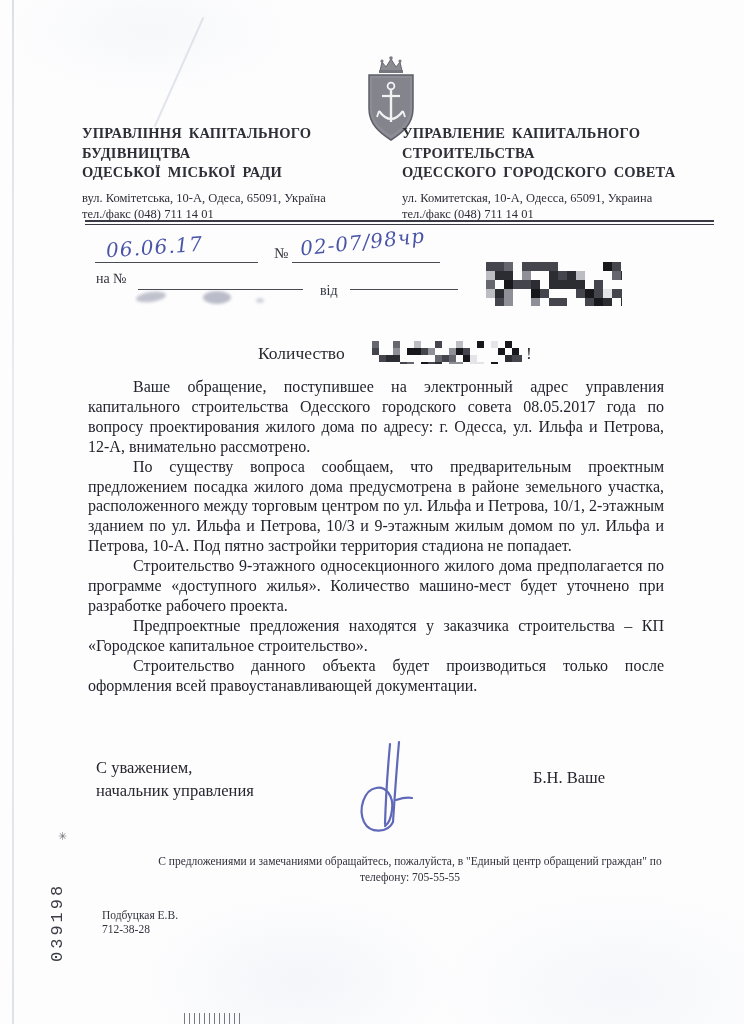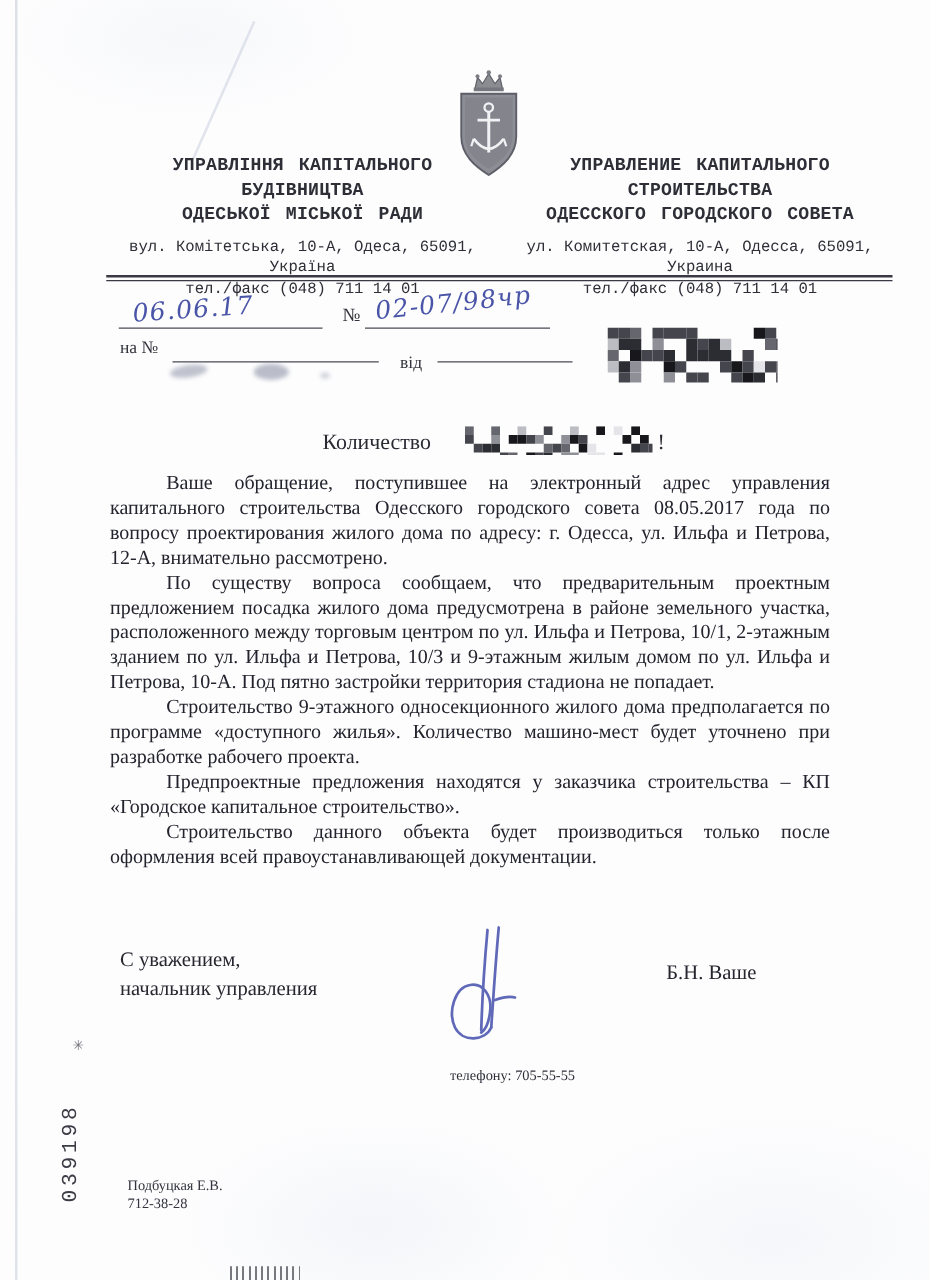--- a/index.html
+++ b/index.html
@@ -17,21 +17,21 @@
   .scratch{position:absolute;left:178px;top:12px;width:1.5px;height:120px;background:#c6cbda;opacity:.5;transform:rotate(24deg);}
   .smudge{position:absolute;background:#8e93a6;border-radius:50%;filter:blur(1.6px);}
   .smudge.s1{left:136px;top:292px;width:30px;height:10px;opacity:.55;transform:rotate(-8deg);}
   .smudge.s2{left:203px;top:291px;width:28px;height:13px;opacity:.6;}
   .smudge.s3{left:256px;top:298px;width:8px;height:5px;opacity:.4;}
   .bottom-marks{position:absolute;left:184px;top:1013px;width:56px;height:14px;opacity:.75;
     background:repeating-linear-gradient(90deg,#4c4c55 0 1.5px,transparent 1.5px 5px);}
   
   .emblem{position:absolute;left:356px;top:55px;width:70px;height:92px;}
   
-  .lh-col{position:absolute;top:124px;text-align:center;font-family:Liberation Mono, monospace;color:#2e2e37;}
+  .lh-col{position:absolute;top:124px;text-align:left;font-family:Liberation Serif, serif;color:#2e2e37;}
   .lh-left{left:82px;width:320px;}
   .lh-right{left:402px;width:316px;}
   .lh-title{font-weight:bold;font-size:14.5px;line-height:19.5px;word-spacing:3px;letter-spacing:.2px;}
   .lh-title span{display:block;}
   .lh-addr{margin-top:7px;font-size:12.5px;line-height:16.5px;}
   .rule{position:absolute;left:85px;top:220px;width:629px;height:2px;border-top:2.5px solid #3a3a44;border-bottom:1.5px solid #3a3a44;}
   
   .hand{font-family:"DejaVu Serif",serif;font-style:italic;color:#4a55a8;}
   .date-val{position:absolute;left:106px;top:235px;font-size:20px;transform:rotate(-4deg);letter-spacing:1px;}
   .u-line{position:absolute;height:0;border-bottom:1.5px solid #4a4a55;}
@@ -53,21 +53,21 @@
   .greeting .excl{position:absolute;left:268px;top:0;}
   
   .body-text{position:absolute;left:88px;top:377px;width:576px;}
   .body-text p{margin:0;text-indent:45px;text-align:justify;font-size:16px;line-height:19.9px;color:#23232d;}
   
   .sig-closing{position:absolute;left:96px;top:757px;font-size:16.5px;line-height:22.5px;color:#26262f;}
   .sig-svg{position:absolute;left:352px;top:738px;width:78px;height:96px;}
   .sig-name{position:absolute;left:533px;top:768px;font-size:16.5px;color:#26262f;}
   
   .footer-note{position:absolute;left:120px;top:854px;width:580px;text-align:center;font-size:11.5px;line-height:15.5px;color:#30303a;}
-  .executor{position:absolute;left:102px;top:909px;font-size:11.5px;line-height:13.5px;color:#33333e;margin-top:34px;}
+  .executor{position:absolute;left:102px;top:909px;font-size:11.5px;line-height:13.5px;color:#33333e;}
   .v-number{position:absolute;left:48px;top:866px;height:96px;writing-mode:vertical-rl;transform:rotate(180deg);
     font-family:"Liberation Mono",monospace;font-size:17px;letter-spacing:3px;color:#3c3c46;}
   .flower{position:absolute;left:58px;top:830px;font-size:11px;color:#5a5a64;opacity:.85;}
 </style>
 </head>
 <body>
 
 <div class="page">
 
   <div class="edge-line"></div>
@@ -243,20 +243,21 @@
     <g fill="none" stroke="#4a55ae" stroke-width="2.2" stroke-linecap="round" opacity=".88">
       <path d="M38,6 C36,28 34,52 33,86"></path>
       <path d="M47,4 C45,26 43,54 41,84"></path>
       <path d="M41,84 C36,95 18,96 12,84 C6,71 12,52 24,50 C34,48 42,58 40,72 C39,80 36,86 33,88"></path>
       <path d="M44,62 C50,60 56,59 60,60"></path>
     </g>
   </svg>
   <div class="sig-name">Б.Н. Ваше</div>
 
   <div class="footer-note">
+    <div>С предложениями и замечаниями обращайтесь, пожалуйста, в "Единый центр обращений граждан" по</div>
     <div>телефону: 705-55-55</div>
   </div>
   <div class="executor">
     <div>Подбуцкая Е.В.</div>
     <div>712-38-28</div>
   </div>
 
   <div class="flower">✳</div>
   <div class="v-number">039198</div>
 

